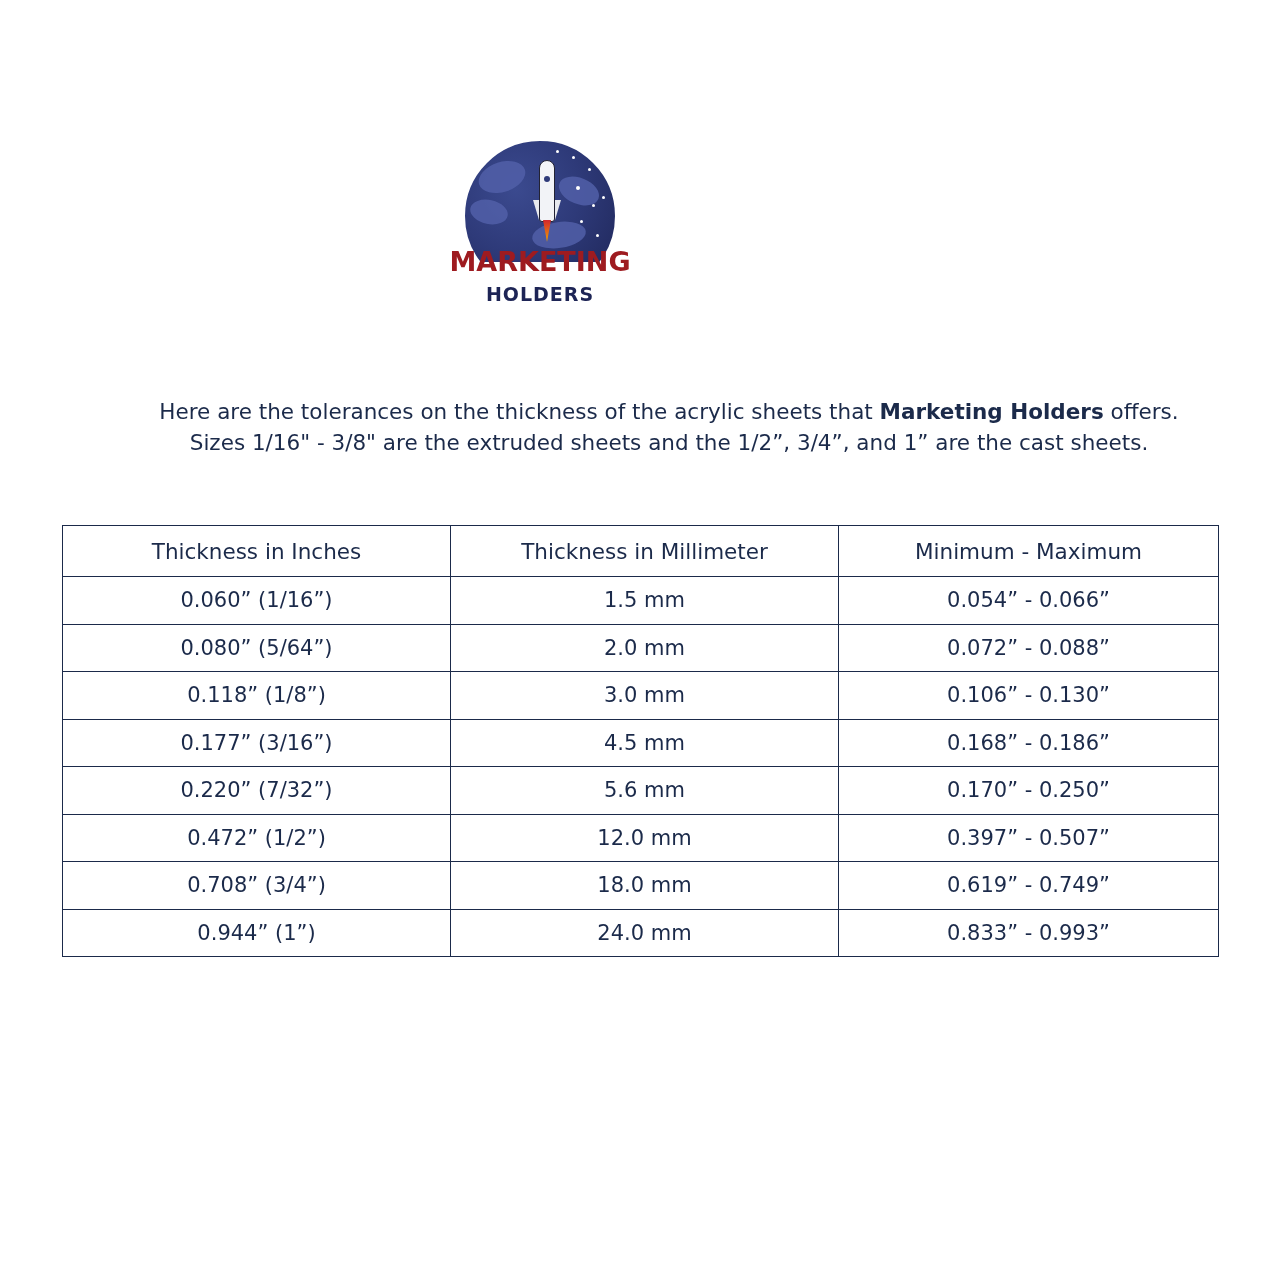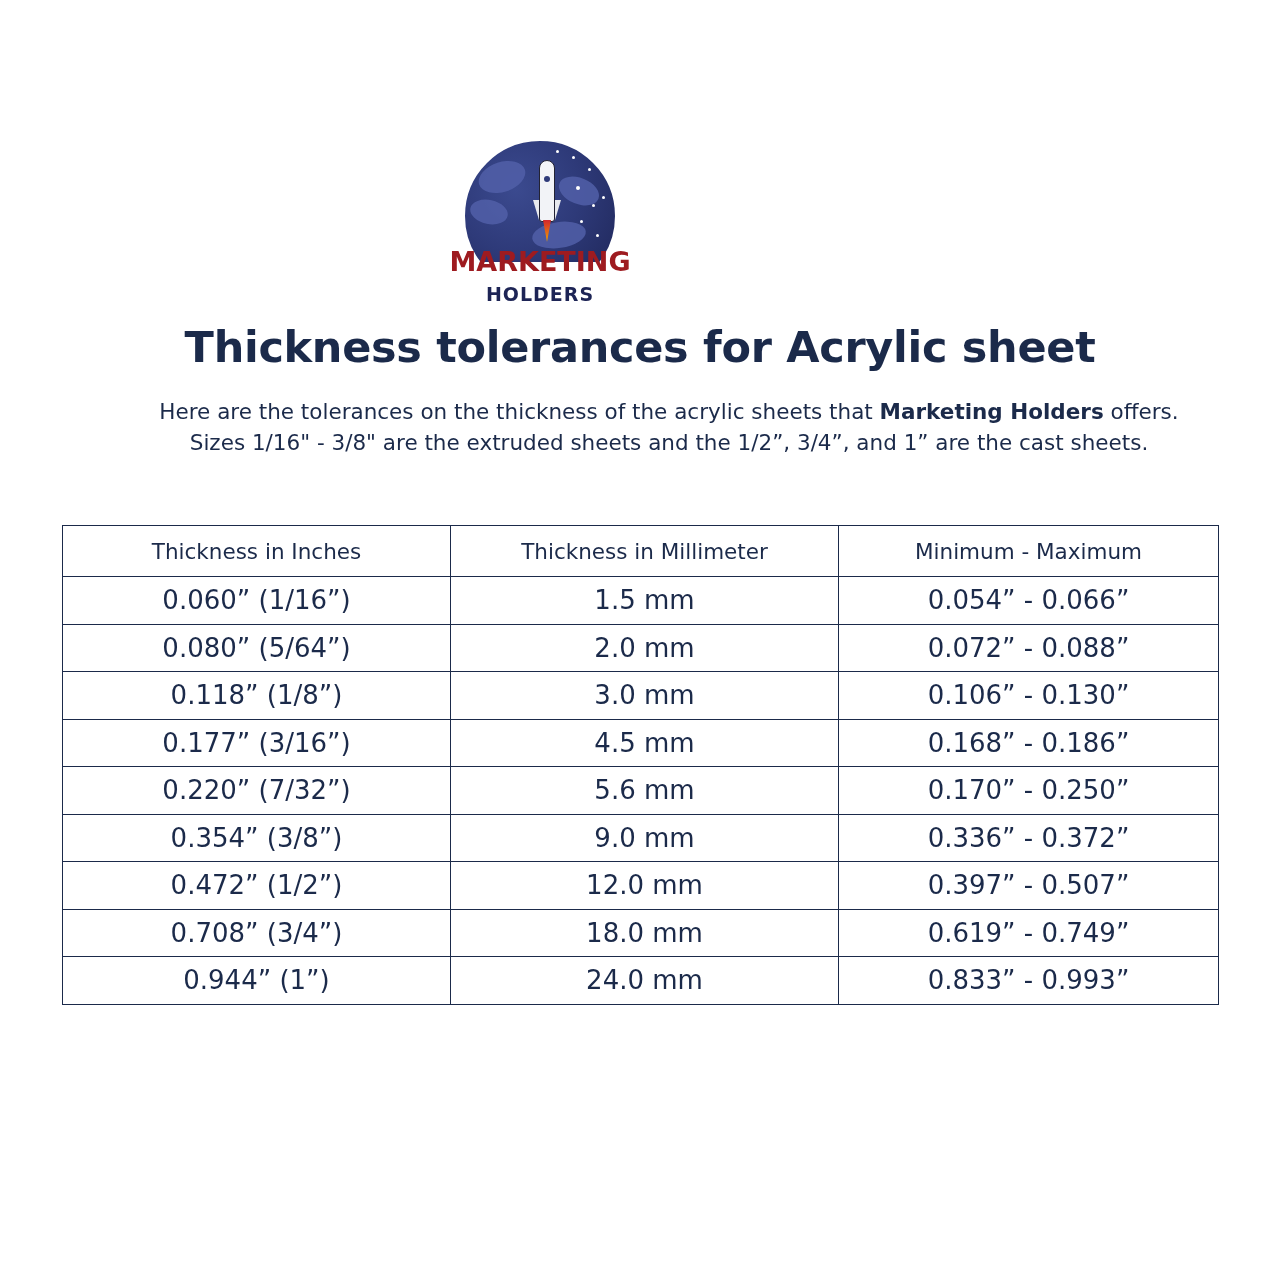--- a/index.html
+++ b/index.html
@@ -182,21 +182,21 @@
   }
   table.tol {
     border-collapse: collapse;
     width: 1156px;
     table-layout: fixed;
   }
   table.tol th, table.tol td {
     border: 1.6px solid #1b2a4a;
     text-align: center;
     color: #1b2a4a;
-    font-size: 26px;
+    font-size: 21px;
     height: 46.5px;
     padding: 0;
     font-weight: normal;
   }
   table.tol th {
     font-size: 21.5px;
     height: 50px;
   }
   table.tol col.c1 { width: 388px; }
   table.tol col.c2 { width: 388px; }
@@ -231,21 +231,20 @@
           <div class="flame"></div>
         </div>
       </div>
       <div class="logo-text">
         <div class="marketing">MARKETING</div>
         <div class="holders">HOLDERS</div>
       </div>
     </div>
   </div>
 
-  <div class="title">Thickness tolerances for Acrylic sheet</div>
 
   <div class="subtitle">
     <div>
       <span>Here are the tolerances on the thickness of the acrylic sheets that </span><span class="bold">Marketing Holders</span><span> offers.</span>
     </div>
     <div>Sizes 1/16" - 3/8" are the extruded sheets and the 1/2”, 3/4”, and 1” are the cast sheets.</div>
   </div>
 
   <div class="table-wrap">
     <table class="tol">
@@ -281,25 +280,20 @@
           <td>0.177” (3/16”)</td>
           <td>4.5 mm</td>
           <td>0.168” - 0.186”</td>
         </tr>
         <tr>
           <td>0.220” (7/32”)</td>
           <td>5.6 mm</td>
           <td>0.170” - 0.250”</td>
         </tr>
         <tr>
-          <td>0.354” (3/8”)</td>
-          <td>9.0 mm</td>
-          <td>0.336” - 0.372”</td>
-        </tr>
-        <tr>
           <td>0.472” (1/2”)</td>
           <td>12.0 mm</td>
           <td>0.397” - 0.507”</td>
         </tr>
         <tr>
           <td>0.708” (3/4”)</td>
           <td>18.0 mm</td>
           <td>0.619” - 0.749”</td>
         </tr>
         <tr>

